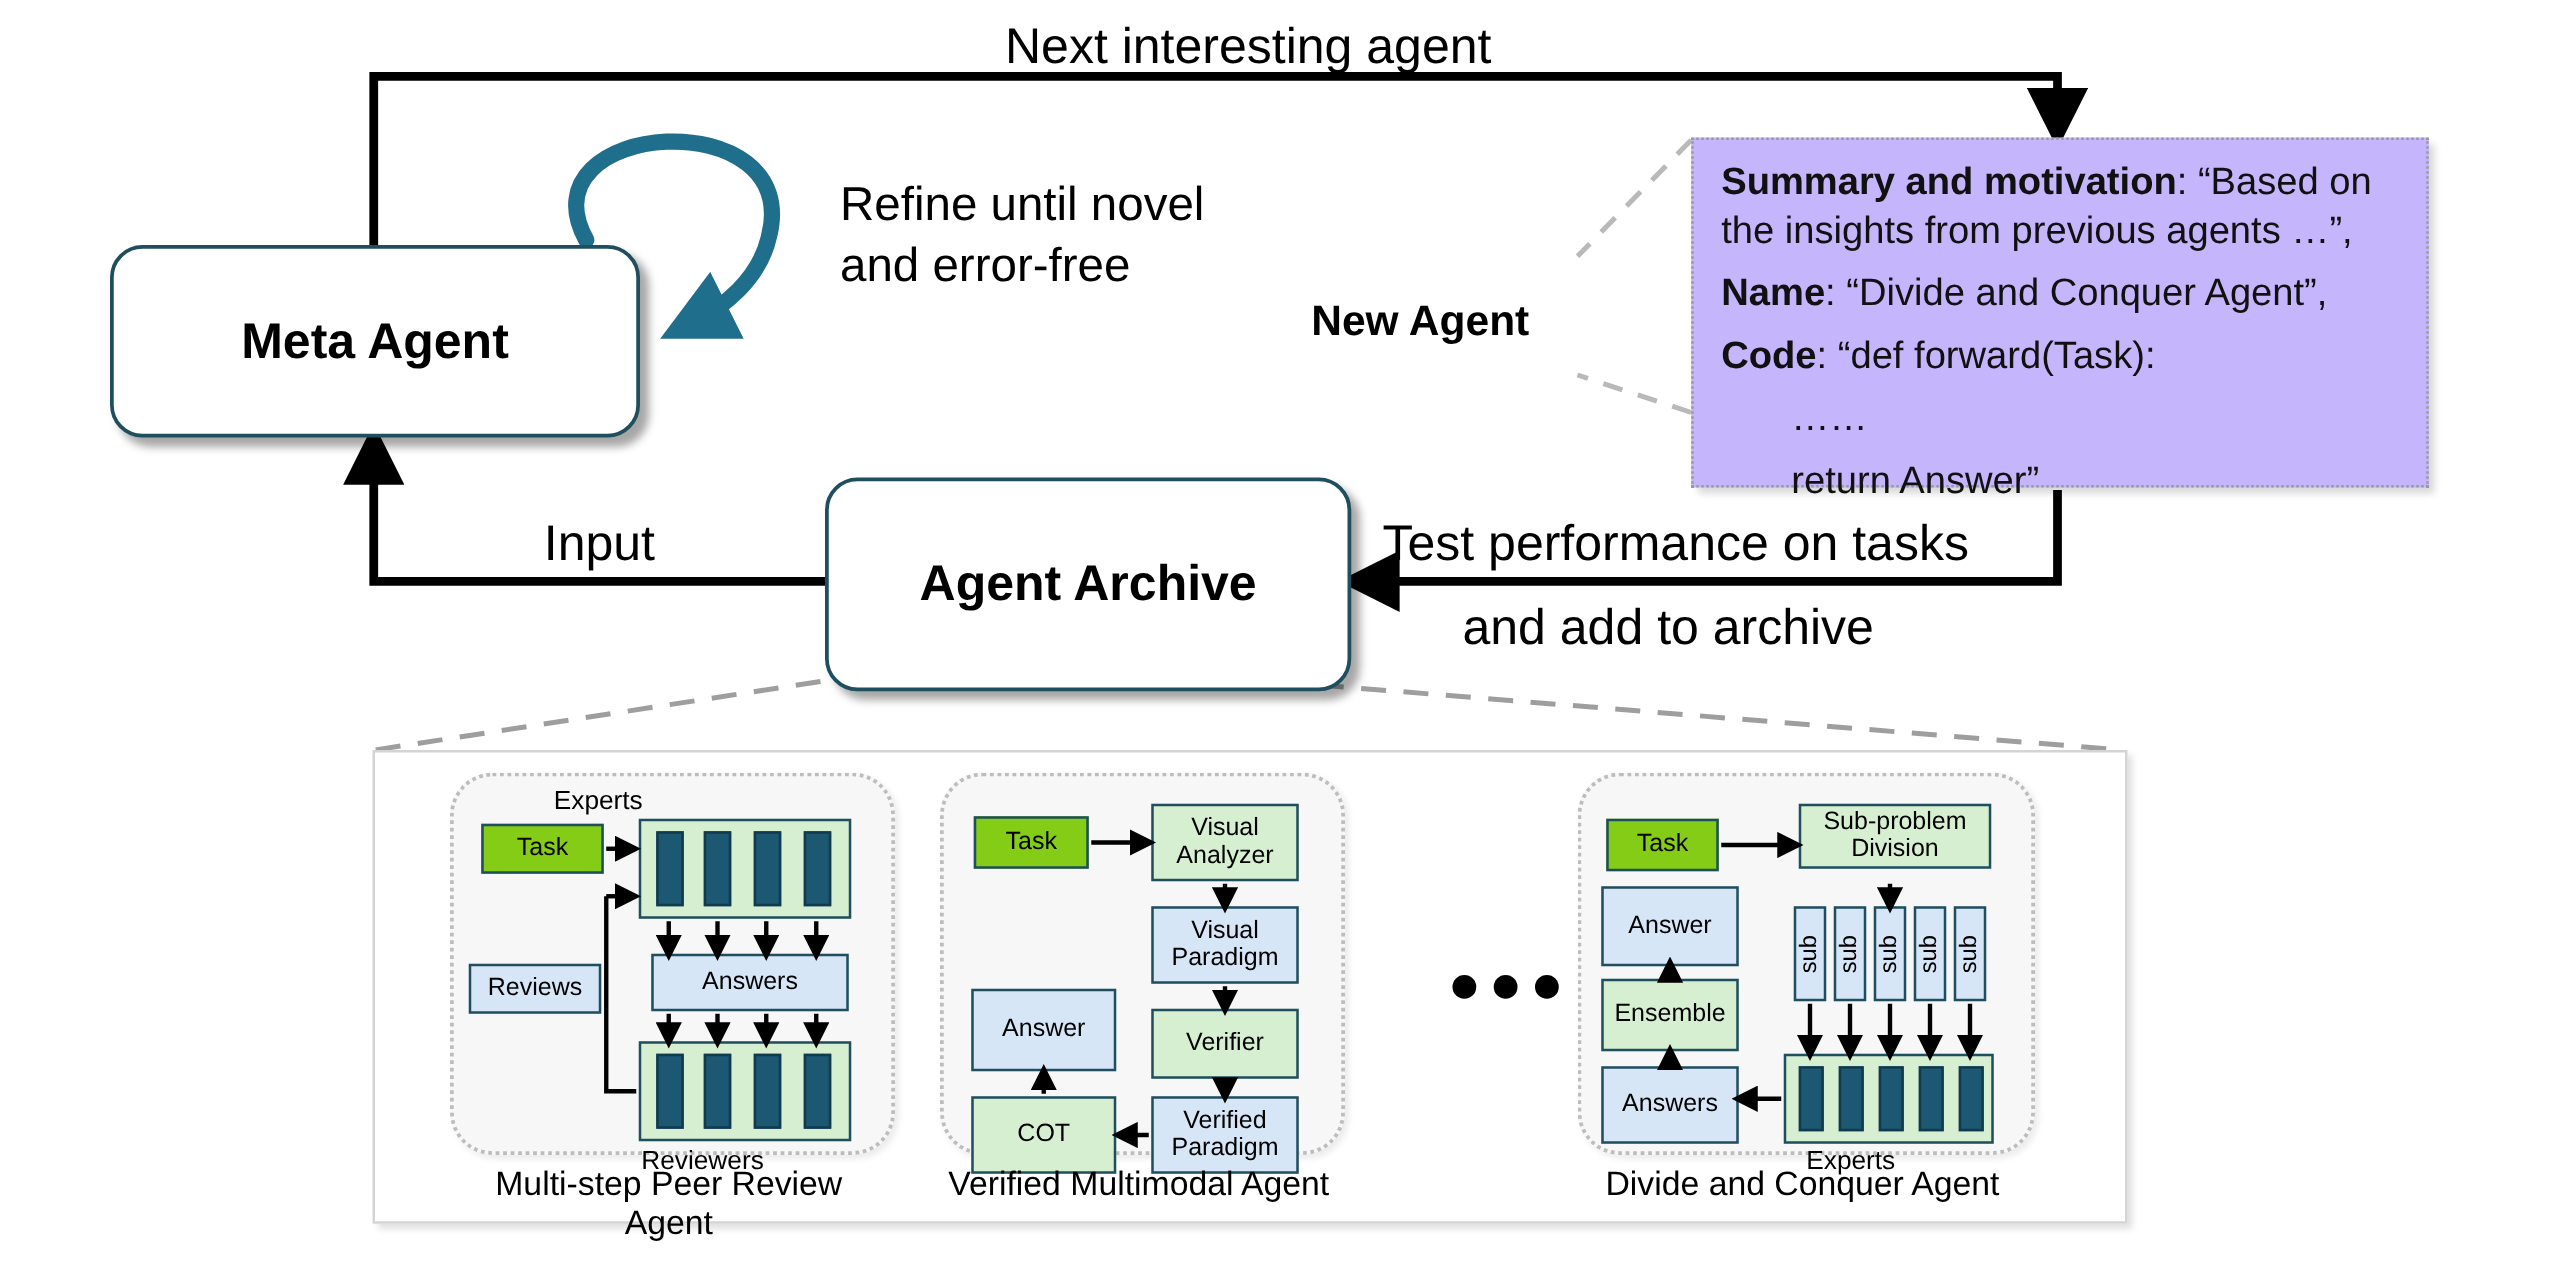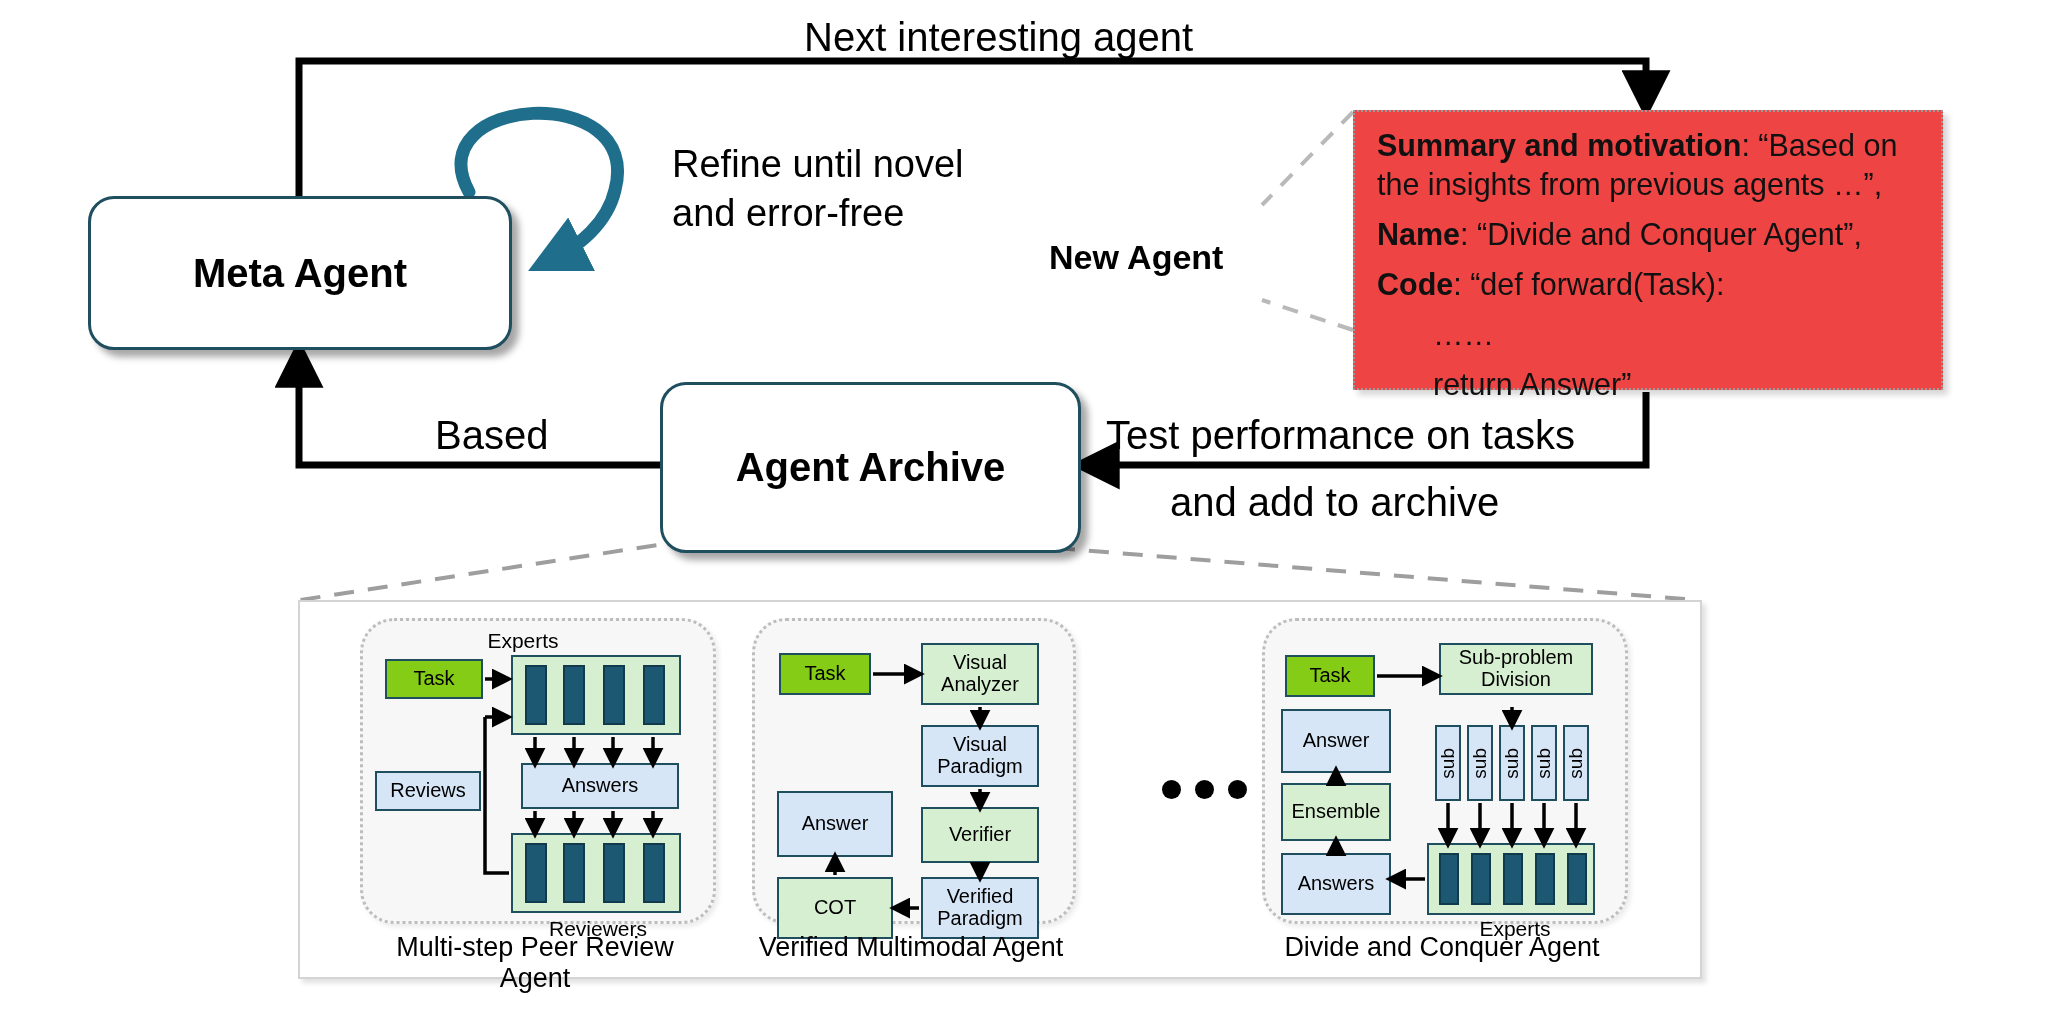--- a/index.html
+++ b/index.html
@@ -22,21 +22,21 @@
   #lbl-next{left:778px;top:12px;font-size:40px;margin-left:26px;}
   #lbl-refine{left:626px;top:140px;font-size:38px;text-align:left;}
   #lbl-newagent{left:1049px;top:236px;font-size:34px;font-weight:bold;}
   #lbl-input{left:435px;top:410px;font-size:40px;}
   #lbl-test{left:1106px;top:410px;font-size:40px;}
   #lbl-add{left:1170px;top:477px;font-size:40px;}
 
   
   #new-agent-card{
     position:absolute;left:1353px;top:110px;width:590px;height:280px;
-    background:#ef4444;border:2px dotted #9a9a9a;
+    background:#c4b5fd;border:2px dotted #9a9a9a;
     box-shadow:5px 5px 6px rgba(0,0,0,0.16);
     padding:14px 18px 0 22px;box-sizing:border-box;z-index:6;
   }
   #new-agent-card p{margin:0 0 11px 0;font-size:30.5px;line-height:1.28;color:#111;}
   #new-agent-card b{font-weight:bold;}
   .indent{padding-left:56px;}
 
   
   #archive-panel{
     position:absolute;left:298px;top:600px;width:1400px;height:375px;
@@ -63,21 +63,21 @@
   .box{
     position:absolute;box-sizing:border-box;border:2.5px solid #1f4e5f;
     display:flex;align-items:center;justify-content:center;text-align:center;
     font-size:20px;line-height:1.08;color:#000;
   }
   .grey{background:#84cc16;}
   .blue{background:#d6e6f7;}
   .green{background:#d7efd1;}
   .sub{font-size:19px;}
   .sub span{writing-mode:vertical-rl;transform:rotate(180deg);}
-  .grpLabel{position:absolute;font-size:21px;color:#000;text-align:center;}
+  .grpLabel{position:absolute;font-size:21px;color:#000;text-align:left;}
   .bar{position:absolute;background:#1d5873;border:2px solid #113a4d;box-sizing:border-box;}
 
   
   #ellipsis{position:absolute;left:1168px;top:782px;display:flex;gap:14px;z-index:5;}
   #ellipsis i{display:block;width:19px;height:19px;border-radius:50%;background:#000;}
 
   svg.over{position:absolute;left:0;top:0;width:2048px;height:1009px;
            pointer-events:none;overflow:visible;}
   svg.under{z-index:2;}
 </style>
@@ -134,21 +134,21 @@
     <span>Agent Archive</span>
   </div>
 
   <div class="lbl" id="lbl-next">Next interesting agent</div>
 
   <div class="lbl" id="lbl-refine" style="white-space:pre;margin-left:46px;">Refine until novel
 and error-free</div>
 
   <div class="lbl" id="lbl-newagent">New Agent</div>
 
-  <div class="lbl" id="lbl-input">Based</div>
+  <div class="lbl" id="lbl-input">Input</div>
 
   <div class="lbl" id="lbl-test">Test performance on tasks</div>
 
   <div class="lbl" id="lbl-add">and add to archive</div>
 
   <div id="new-agent-card">
     <p>
       <b>Summary and motivation</b><span>: “Based on the insights from previous agents …”,</span>
     </p>
     <p>

